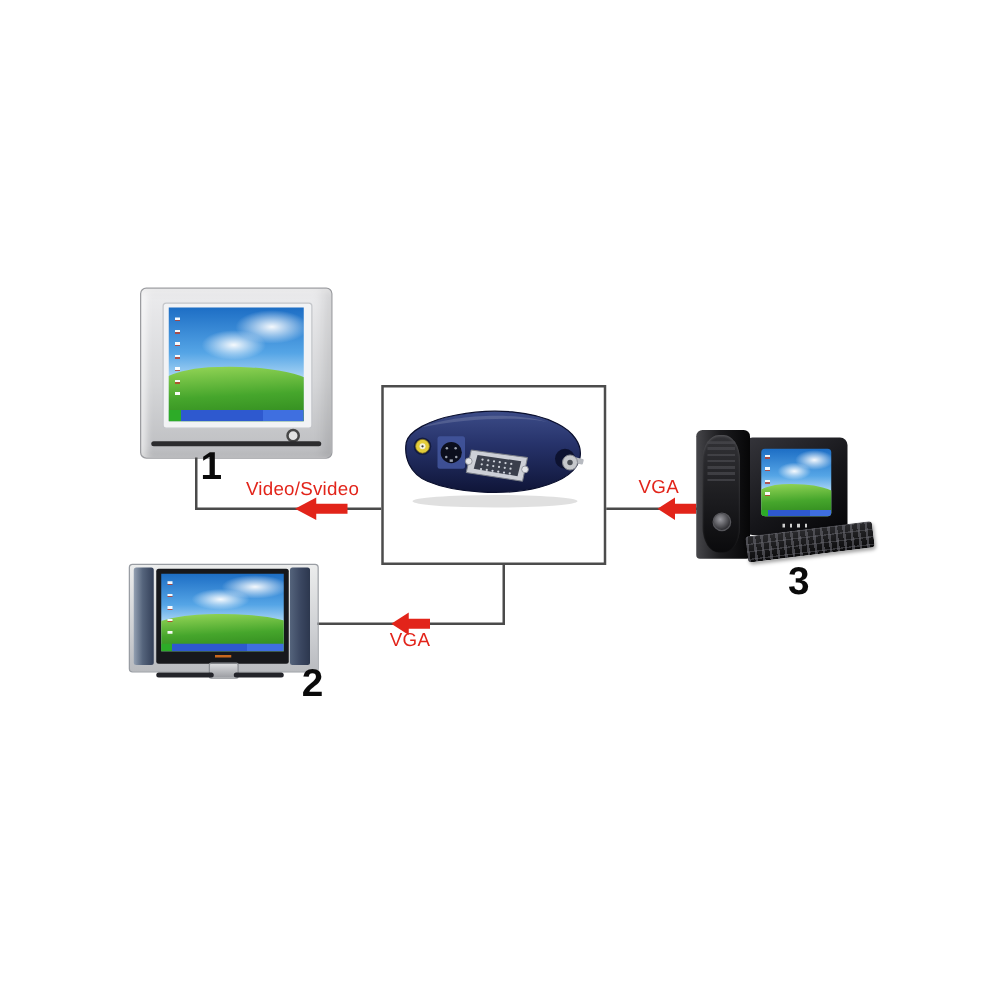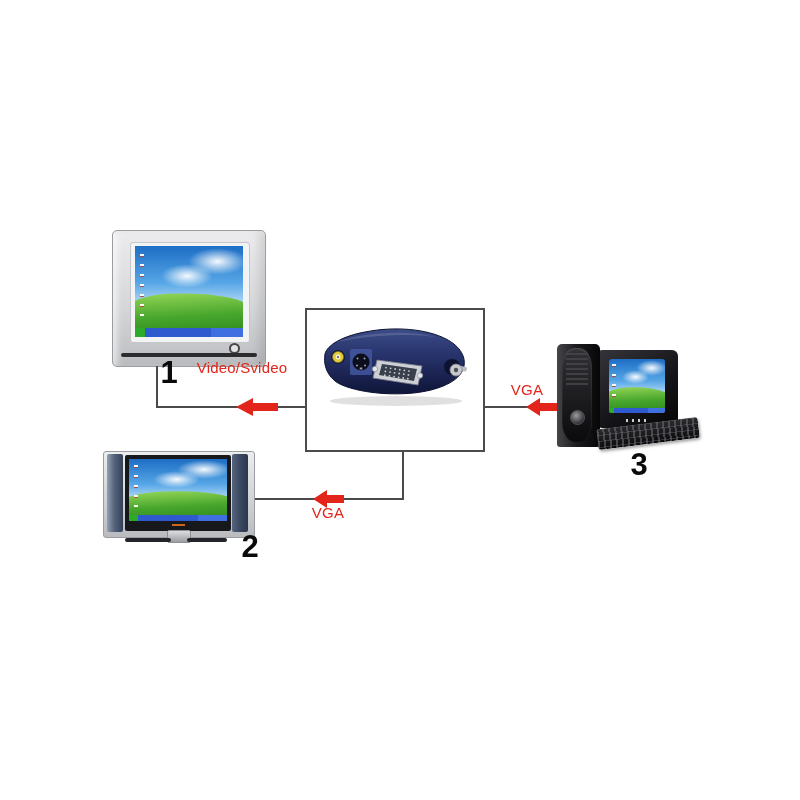--- a/index.html
+++ b/index.html
@@ -111,21 +111,21 @@
   <div class="line" style="left:156px;top:366px;width:2px;height:41px;"></div>
   <div class="line" style="left:156px;top:406px;width:150px;height:2px;"></div>
   <div class="line" style="left:482px;top:406px;width:76px;height:2px;"></div>
   <div class="line" style="left:402px;top:449px;width:2px;height:50px;"></div>
   <div class="line" style="left:252px;top:498px;width:152px;height:2px;"></div>
 
   <div class="arrow" style="left:236px;top:398px;"></div>
   <div class="arrow small" style="left:526px;top:398px;"></div>
   <div class="arrow small" style="left:313px;top:490px;"></div>
 
-  <div class="conn-label" style="left:186px;top:360px;width:112px;">Video/Svideo</div>
+  <div class="conn-label" style="left:186px;top:384px;width:112px;">Video/Svideo</div>
   <div class="conn-label" style="left:496px;top:382px;width:62px;">VGA</div>
   <div class="conn-label" style="left:297px;top:505px;width:62px;">VGA</div>
 
   <div class="abs converter-panel">
     <svg width="170" height="90" viewBox="0 0 170 90" style="position:absolute;left:4px;top:14px;">
       <defs>
         <linearGradient id="navy" x1="0" y1="0" x2="0" y2="1">
           <stop offset="0" stop-color="#3c4c88"></stop>
           <stop offset="0.4" stop-color="#27336b"></stop>
           <stop offset="1" stop-color="#0f1538"></stop>

